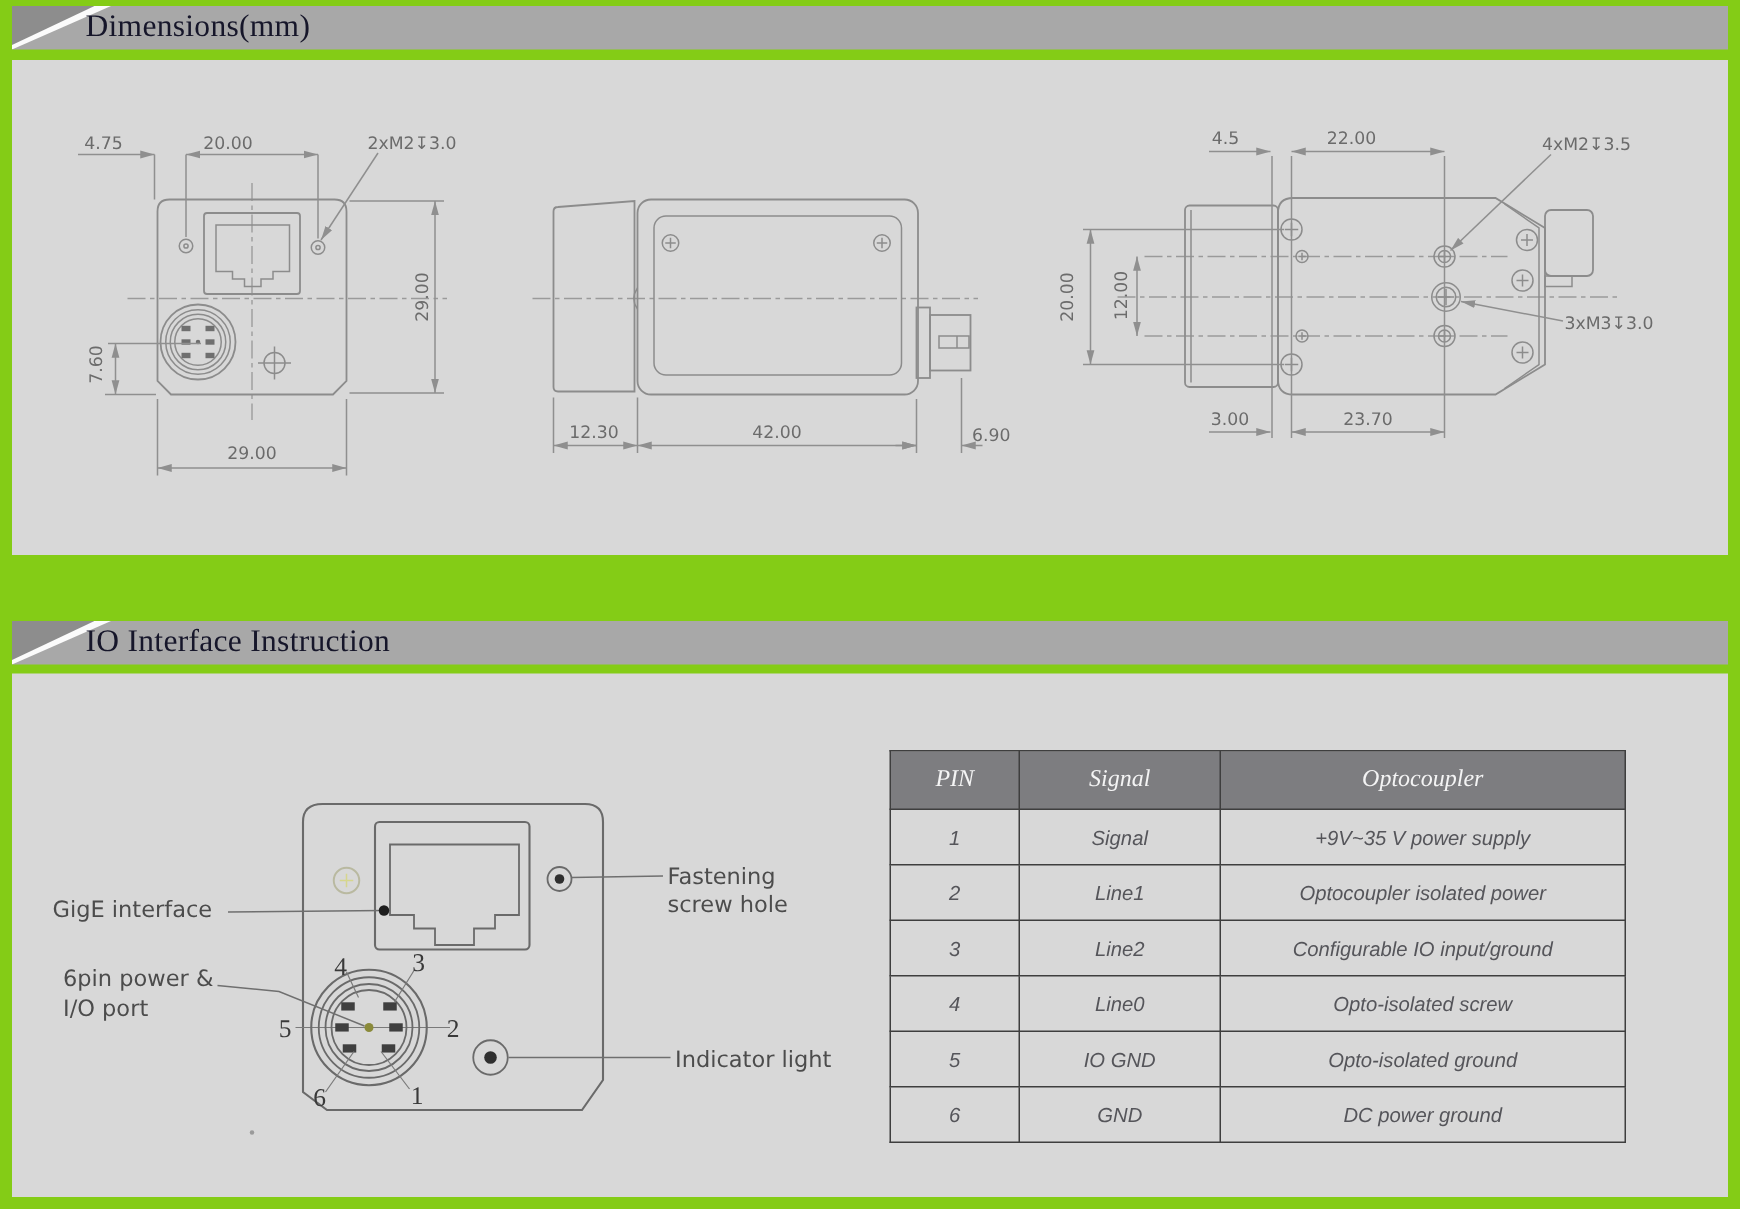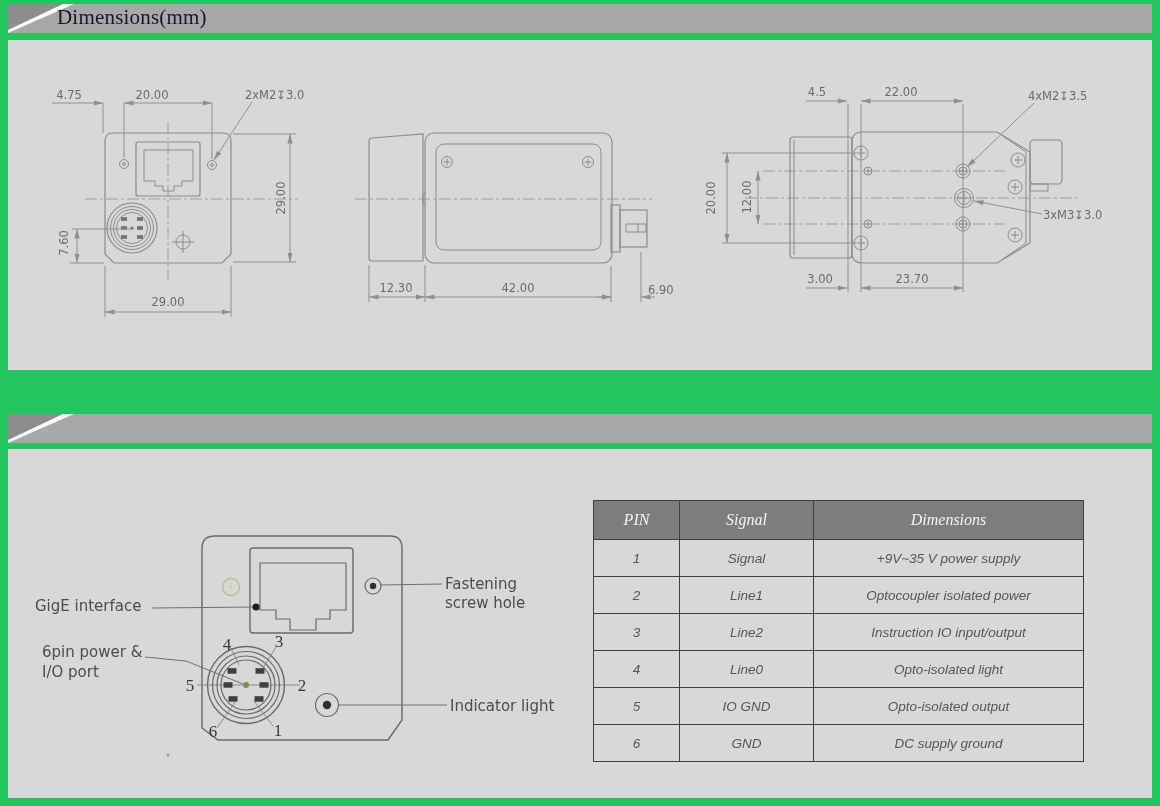--- a/index.html
+++ b/index.html
@@ -1,16 +1,16 @@
 <!DOCTYPE html>
 <html><head>
 <meta charset="utf-8">
 <style>
   html,body{margin:0;padding:0;background:#ffffff;}
-  .page{position:relative;width:1160px;height:806px;background:#22c55e;overflow:hidden;
+  .page{position:relative;width:1160px;height:806px;background:#84cc16;overflow:hidden;
         font-family:"Liberation Sans",sans-serif;}
   .bar{position:absolute;left:8px;width:1144px;height:29px;background:#a8a8a8;}
   .tri-w{position:absolute;left:0;top:0;width:66px;height:29px;background:#fbfbfb;
          clip-path:polygon(0 0,100% 0,0 100%);}
   .tri-d{position:absolute;left:0;top:0;width:55px;height:26px;background:#8d8d8d;
          clip-path:polygon(0 0,100% 0,0 100%);}
   .bar-title{position:absolute;left:49px;top:1px;font-family:"Liberation Serif",serif;
          font-size:21px;color:#16162a;letter-spacing:0.2px;}
   .panel{position:absolute;left:8px;width:1144px;background:#d8d8d8;}
   .p1{top:40px;height:330px;}
@@ -219,20 +219,21 @@
         <line class="dim" x1="806" y1="288" x2="847" y2="288" marker-end="url(#ar)"></line>
         <text class="dtxt" x="912" y="283" text-anchor="middle">23.70</text>
         <line class="dim" x1="861" y1="288" x2="963" y2="288" marker-start="url(#ar)" marker-end="url(#ar)"></line>
       </g>
     </g>
   </svg>
 
   <div class="bar" style="top:414px;">
     <div class="tri-w"></div>
     <div class="tri-d"></div>
+    <span class="bar-title">IO Interface Instruction</span>
   </div>
 
   <div class="panel p2"></div>
   <svg width="585" height="349" viewBox="8 449 585 349" style="left:8px;top:449px;">
     <path class="iol" d="M215,536 H390 Q402,536 402,548 V720 L388,740 H218 L202,728 V548 Q202,536 215,536 Z"></path>
     <g>
       <circle cx="231" cy="587" r="8.5" fill="none" stroke="#b9b9a0" stroke-width="1.3"></circle>
       <line x1="226.5" y1="587" x2="235.5" y2="587" stroke="#d6d68e" stroke-width="1"></line>
       <line x1="231" y1="582.5" x2="231" y2="591.5" stroke="#d6d68e" stroke-width="1"></line>
     </g>
@@ -293,50 +294,50 @@
   <table class="pin-table">
     <colgroup>
         <col class="c1">
         <col class="c2">
         <col class="c3">
       </colgroup>
     <thead>
       <tr>
         <th>PIN</th>
         <th>Signal</th>
-        <th>Dimensions</th>
+        <th>Optocoupler</th>
       </tr>
     </thead>
     <tbody>
       <tr>
         <td>1</td>
         <td>Signal</td>
         <td>+9V~35 V power supply</td>
       </tr>
       <tr>
         <td>2</td>
         <td>Line1</td>
         <td>Optocoupler isolated power</td>
       </tr>
       <tr>
         <td>3</td>
         <td>Line2</td>
-        <td>Instruction IO input/output</td>
+        <td>Configurable IO input/ground</td>
       </tr>
       <tr>
         <td>4</td>
         <td>Line0</td>
-        <td>Opto-isolated light</td>
+        <td>Opto-isolated screw</td>
       </tr>
       <tr>
         <td>5</td>
         <td>IO GND</td>
-        <td>Opto-isolated output</td>
+        <td>Opto-isolated ground</td>
       </tr>
       <tr>
         <td>6</td>
         <td>GND</td>
-        <td>DC supply ground</td>
+        <td>DC power ground</td>
       </tr>
     </tbody>
   </table>
 
 </div>
 
 </body></html>

